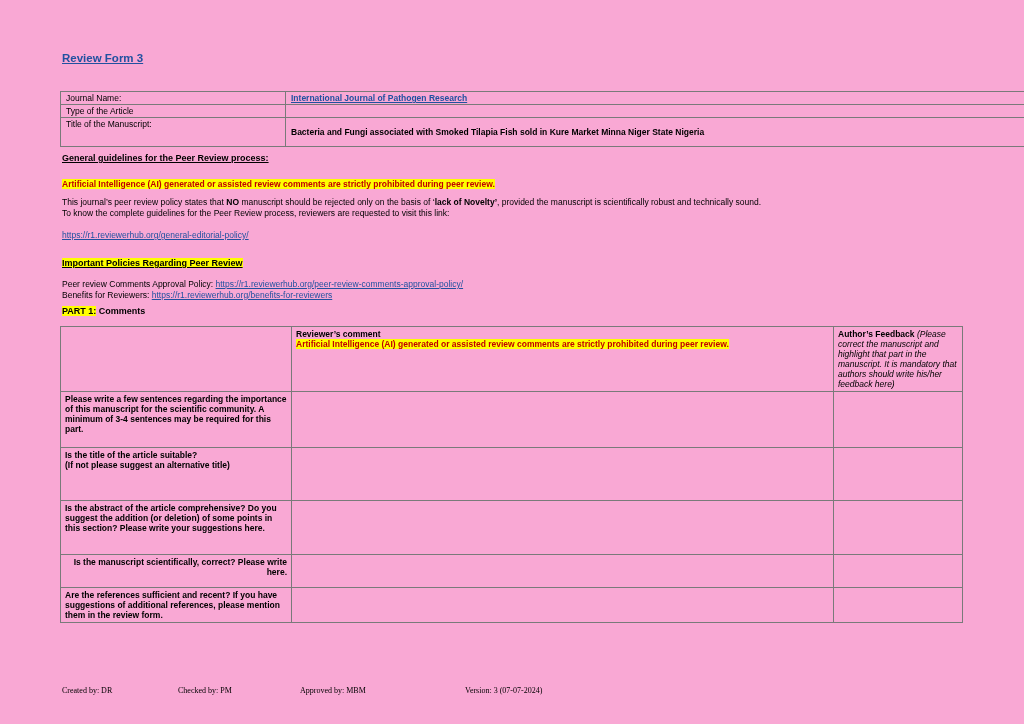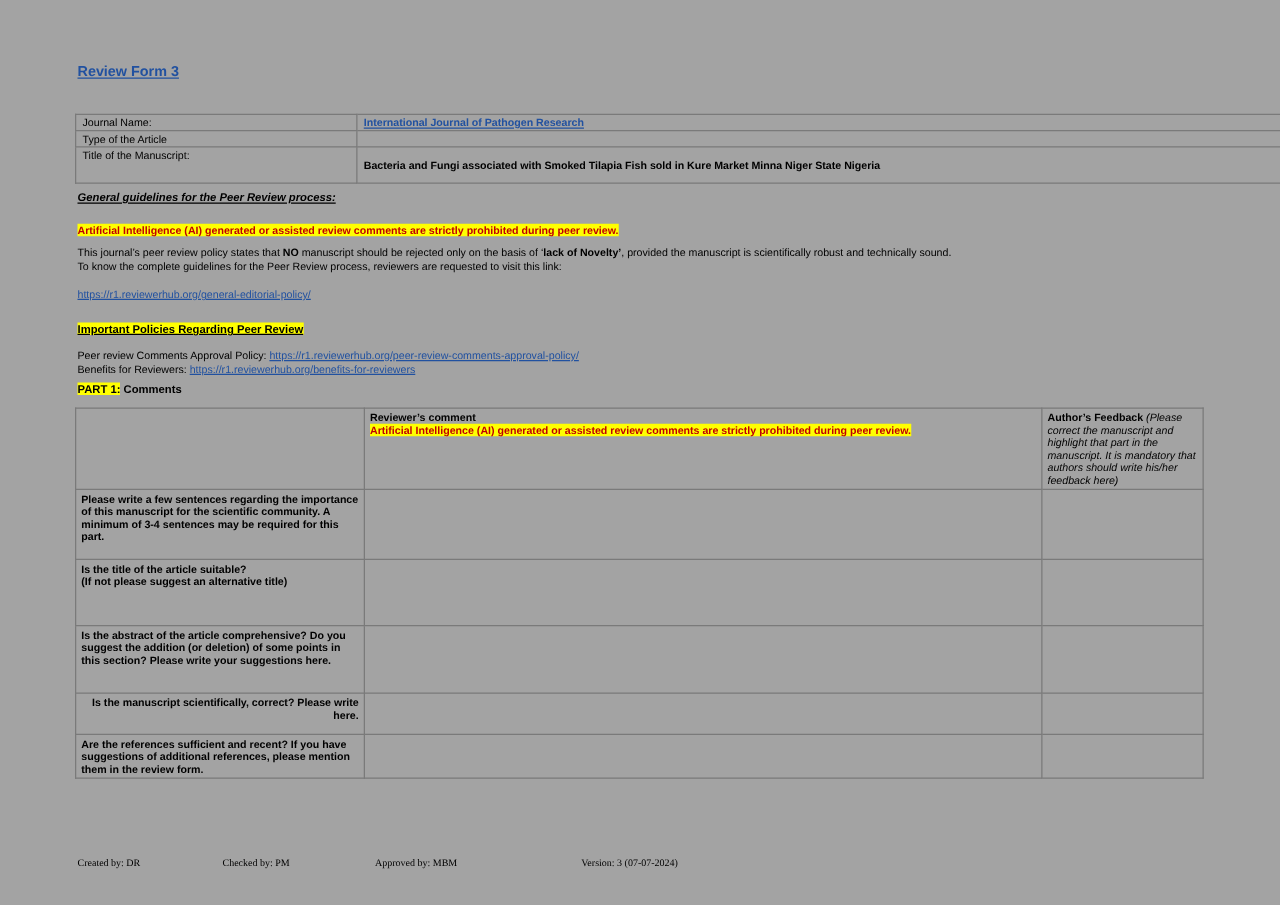--- a/index.html
+++ b/index.html
@@ -1,17 +1,17 @@
 <!DOCTYPE html>
 <html><head>
 <meta charset="utf-8">
 <style>
   html,body { margin:0; padding:0; background:#ffffff; }
   .page {
-    position:relative; width:1024px; height:724px; background:#a3a3a3;
+    position:relative; width:1024px; height:724px; background:#f9a8d4;
     font-family:"Liberation Sans", sans-serif; color:#000; overflow:hidden;
   }
   .doc-title {
     position:absolute; left:62px; top:52px;
     font-size:11.5px; font-weight:bold; text-decoration:underline; color:#2151a0;
   }
   
   table.info {
     position:absolute; left:60px; top:91px; width:972px;
     border-collapse:collapse; table-layout:fixed;
@@ -78,21 +78,21 @@
       <td>Type of the Article</td>
       <td></td>
     </tr>
     <tr style="height:29px;">
       <td>Title of the Manuscript:</td>
       <td class="val-bold vmid">Bacteria and Fungi associated with Smoked Tilapia Fish sold in Kure Market Minna Niger State Nigeria</td>
     </tr>
   </tbody>
     </table>
 
-  <div class="block heading-u" style="top:153px;font-style:italic;">General guidelines for the Peer Review process:</div>
+  <div class="block heading-u" style="top:153px;">General guidelines for the Peer Review process:</div>
 
   <div class="block" style="top:179px;">
     <span class="hl red-warn">Artificial Intelligence (AI) generated or assisted review comments are strictly prohibited during peer review.</span>
   </div>
 
   <div class="block" style="top:197px; width:900px;">
     <span>This journal’s peer review policy states that </span><span class="bu">NO</span><span> manuscript should be rejected only on the basis of ‘</span><span class="bu">lack of Novelty’</span><span>, provided the manuscript is scientifically robust and technically sound.</span><br>
     <span>To know the complete guidelines for the Peer Review process, reviewers are requested to visit this link:</span>
   </div>
 

